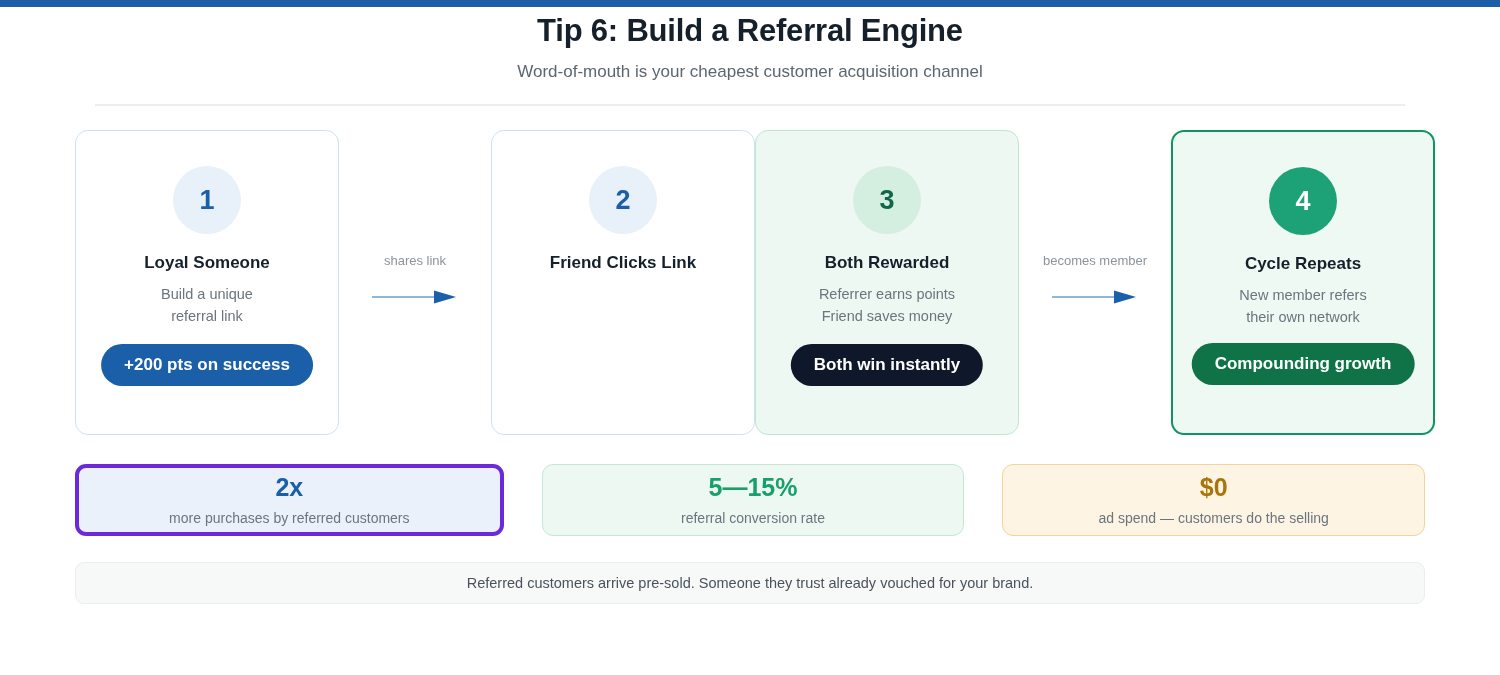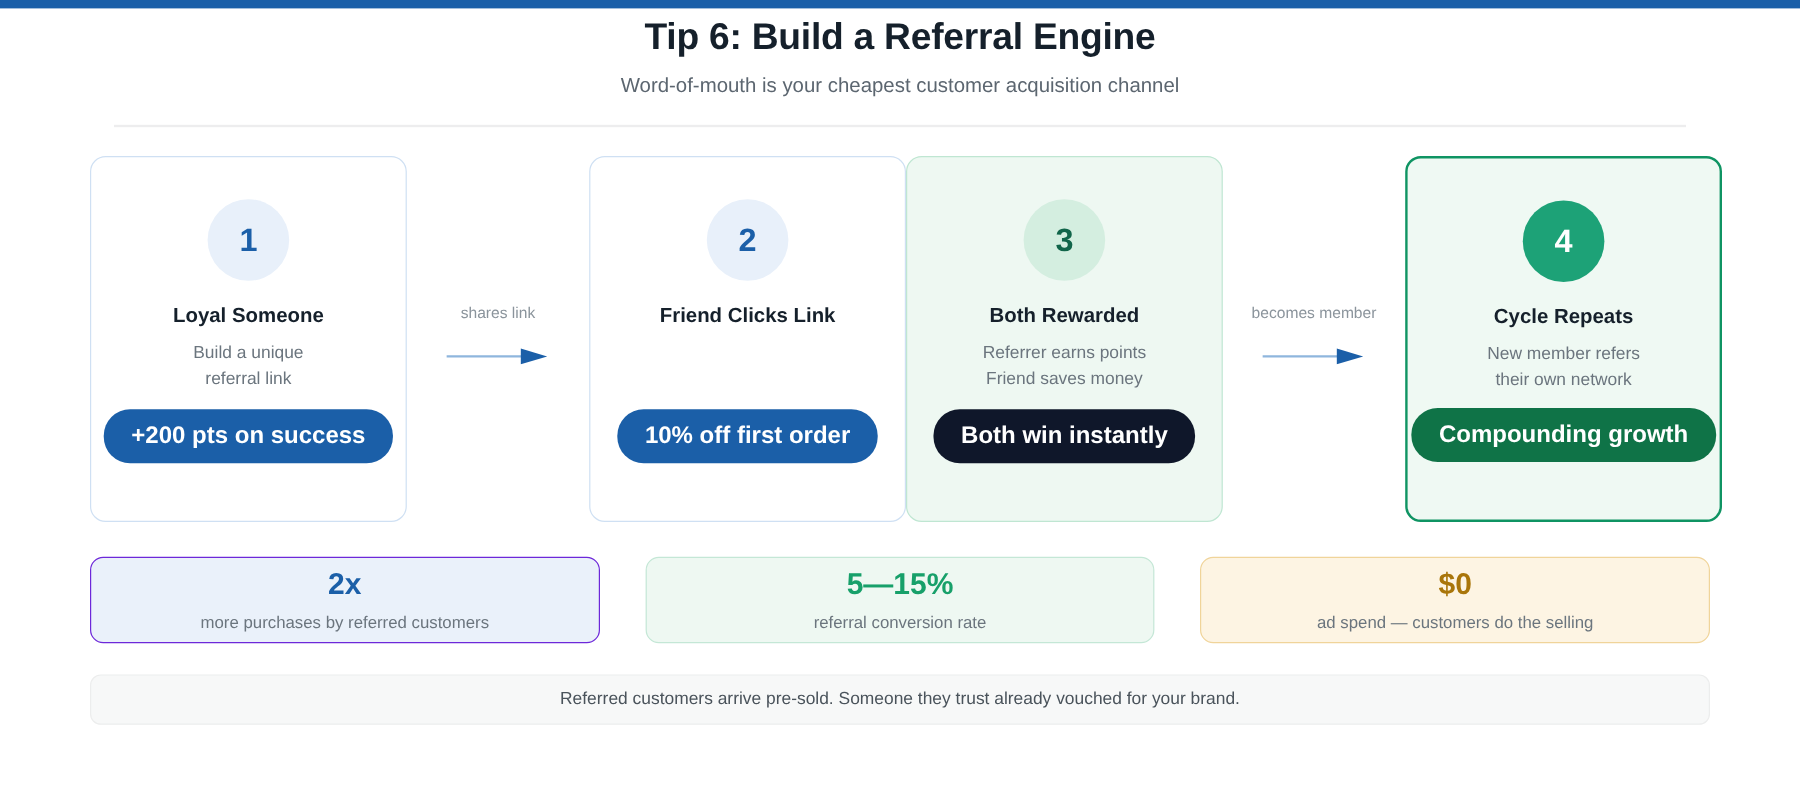--- a/index.html
+++ b/index.html
@@ -133,21 +133,21 @@
     line-height: 1.52;
   }
 
   .pill {
     position: absolute;
     left: 50%;
     transform: translateX(-50%);
     bottom: 48px;
     padding: 11px 23px;
     border-radius: 22px;
-    font-size: 20px;
+    font-size: 17px;
     font-weight: bold;
     color: #ffffff;
     white-space: nowrap;
   }
   .pill.blue { background: #1b5fa8; }
   .pill.green { background: #0f172a; }
   .pill.green-dark { background: #0f7347; }
 
   
   .connector {
@@ -188,21 +188,21 @@
   .stat {
     flex: 1 1 0;
     height: 72px;
     box-sizing: border-box;
     border-radius: 11px;
     display: flex;
     flex-direction: column;
     align-items: center;
     justify-content: center;
   }
-  .stat.blue   { background: #eaf1fa; border: 1px solid #6d28d9; }
+  .stat.blue   { background: #eaf1fa; border: 4px solid #6d28d9; }
   .stat.green  { background: #eef8f2; border: 1px solid #c4e7d6; }
   .stat.amber  { background: #fdf4e3; border: 1px solid #f0d49a; }
 
   .stat-value {
     font-size: 25px;
     font-weight: bold;
     line-height: 1.05;
   }
   .stat.blue  .stat-value { color: #1b5fa8; }
   .stat.green .stat-value { color: #17a06a; }
@@ -264,21 +264,20 @@
         <svg width="86" height="14" viewBox="0 0 86 14">
           <line x1="0" y1="7" x2="66" y2="7" stroke="#8fb6dd" stroke-width="2"></line>
           <polygon points="62,0.5 84,7 62,13.5" fill="#1b5fa8"></polygon>
         </svg>
       </div>
     </div>
 
     <div class="card tone-blue">
       <div class="num-circle blue">2</div>
       <div class="card-title">Friend Clicks Link</div>
-      <div class="pill blue">10% off first order</div>
     </div>
 
 
     <div class="card tone-green-soft">
       <div class="num-circle green-soft">3</div>
       <div class="card-title">Both Rewarded</div>
       <div class="card-desc">
         <span>Referrer earns points</span><br>
         <span>Friend saves money</span>
       </div>

